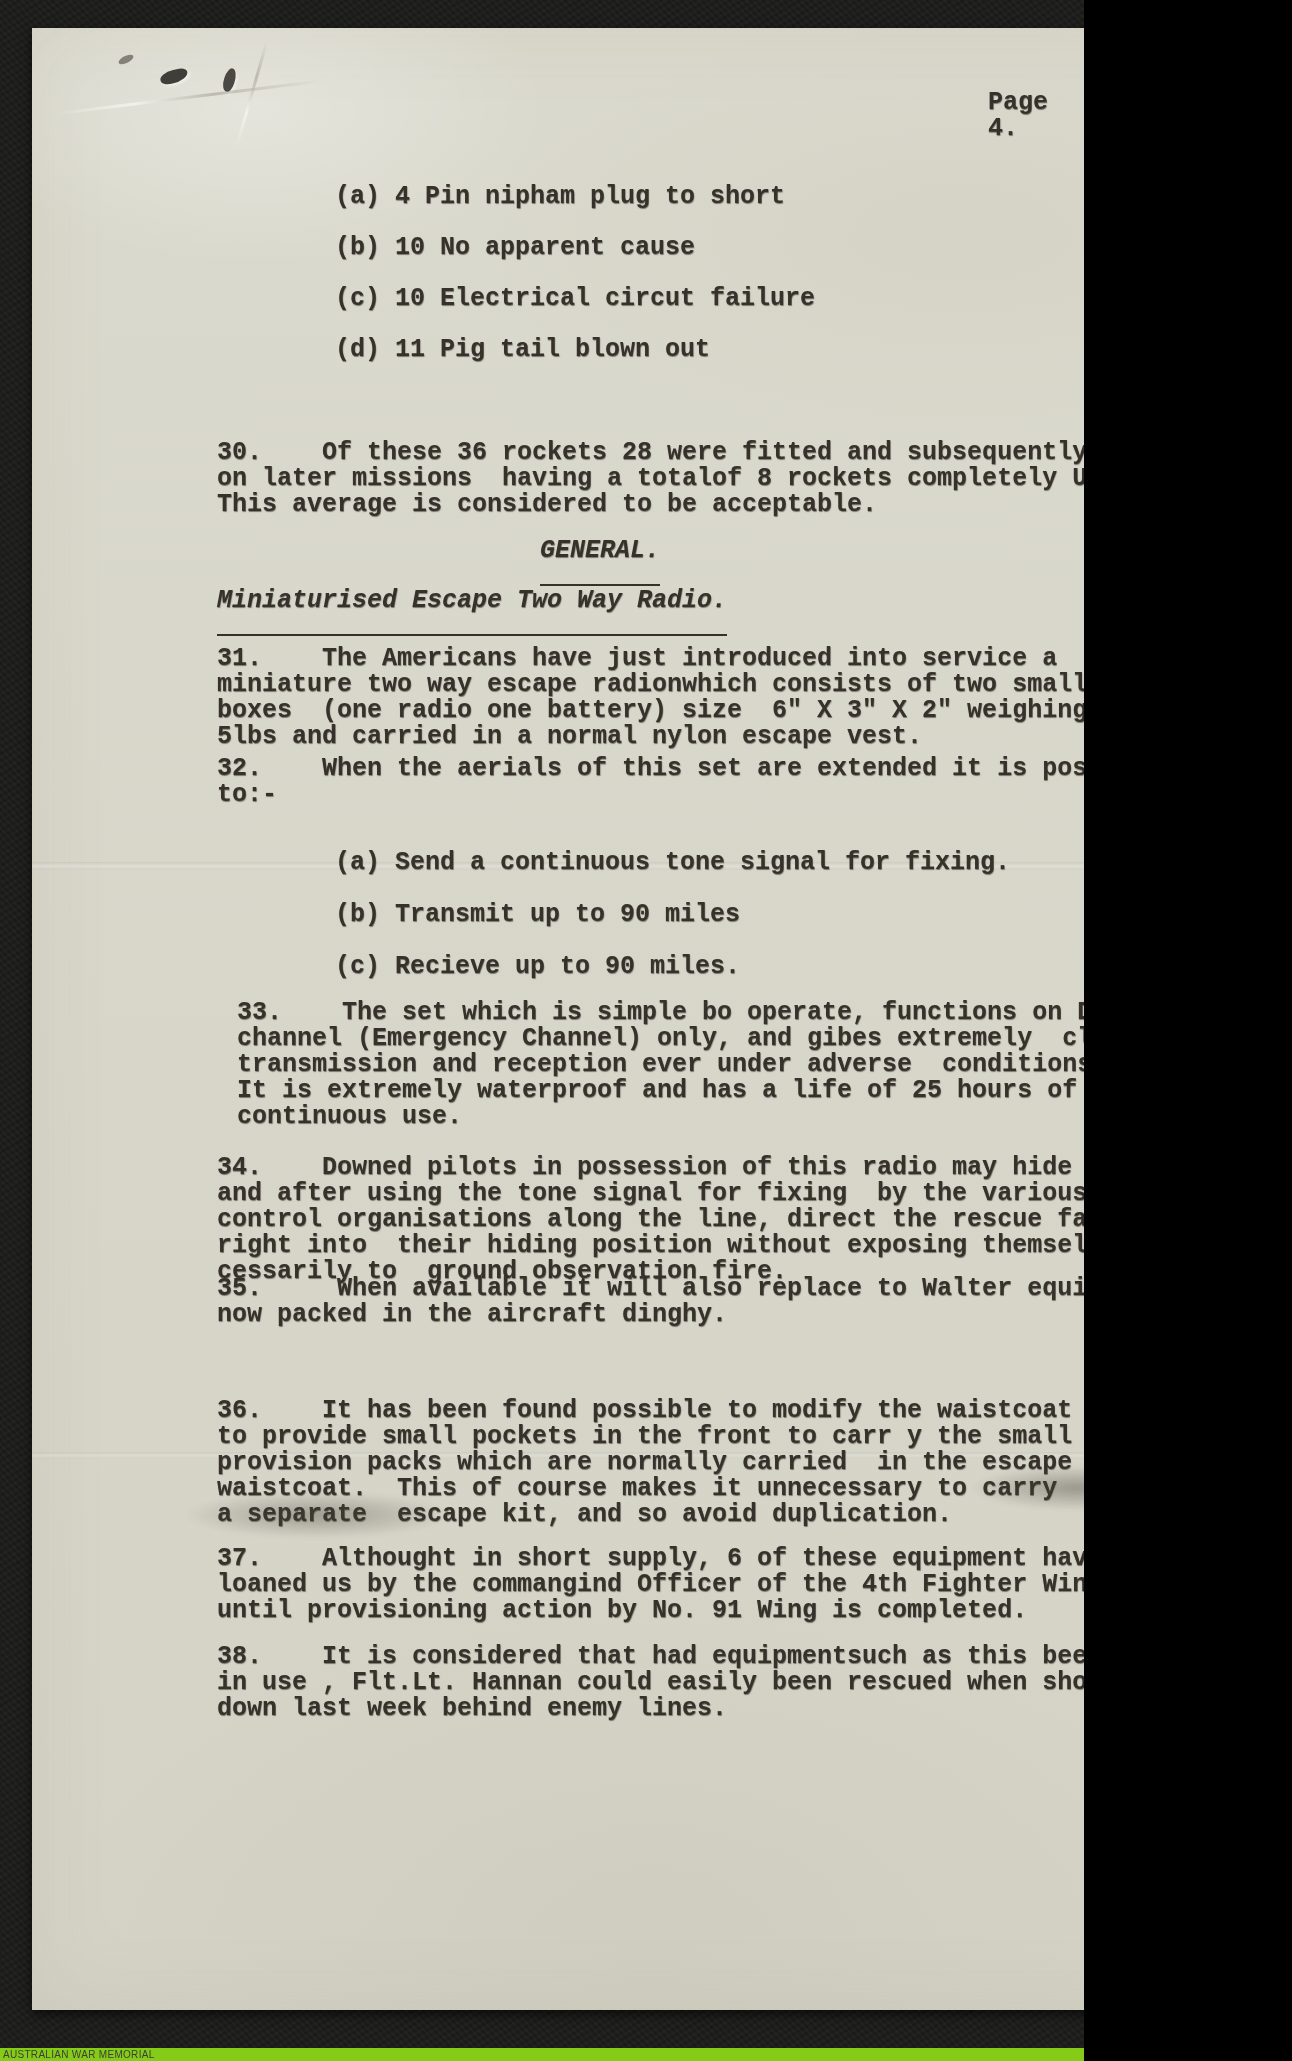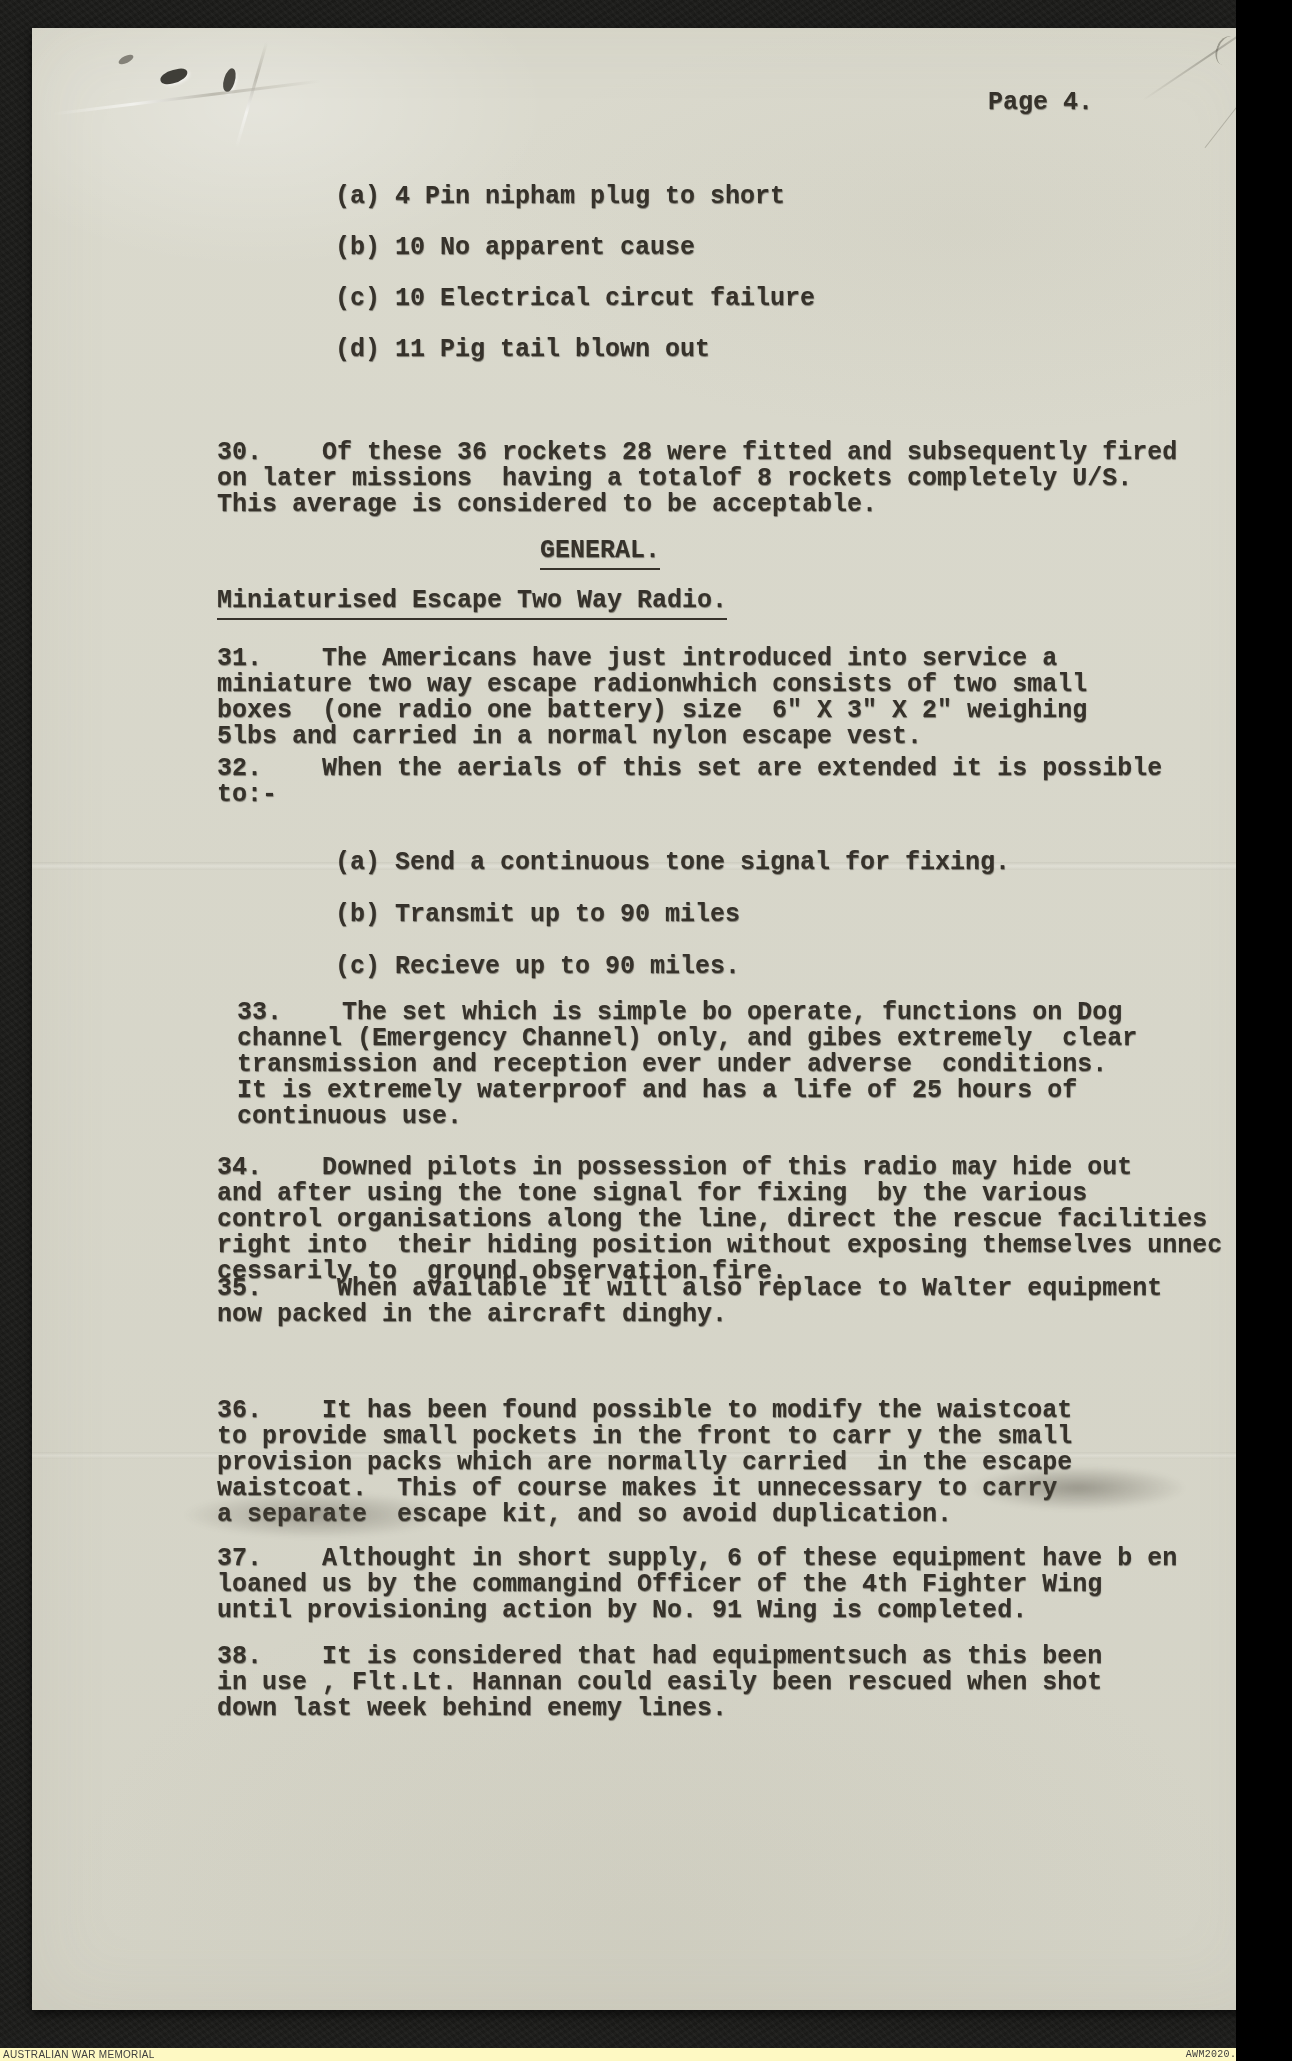--- a/index.html
+++ b/index.html
@@ -1,17 +1,17 @@
 <!DOCTYPE html>
 <html style="--bg: #1c1c1a; --paper: #d8d7ca; --ink: #36322b;"><head>
 <meta charset="utf-8">
 <style>
   html,body { margin:0; padding:0; background:#000; }
   .stage {
-    position:relative; width:1236px; height:2061px; overflow:hidden;
+    position:relative; width:1084px; height:2061px; overflow:hidden;
     background: var(--bg,#1c1c1a);
     font-family:"Liberation Mono", monospace;
   }
   
   .stage::before {
     content:""; position:absolute; inset:0; pointer-events:none;
     background:
       repeating-linear-gradient(47deg, rgba(255,255,255,0.02) 0 2px, rgba(0,0,0,0.03) 2px 5px),
       repeating-linear-gradient(-31deg, rgba(255,255,255,0.015) 0 3px, rgba(0,0,0,0.02) 3px 6px);
   }
@@ -53,23 +53,23 @@
     background:radial-gradient(ellipse at center, rgba(72,68,58,0.42), rgba(72,68,58,0) 72%); }
   .smudge.s2 { left:186px; top:1492px; width:262px; height:46px;
     background:radial-gradient(ellipse at center, rgba(72,68,58,0.38), rgba(72,68,58,0) 72%); }
   
   .t {
     position:absolute; color:var(--ink,#36322b); font-weight:bold;
     font-size:25px; line-height:26px; white-space:pre-wrap; width:1050px;
     text-shadow: 0.4px 0.7px 0.9px rgba(46,42,35,0.55);
   }
   .t.single { width:auto; }
-  .u { display:inline-block; border-bottom:2.5px solid currentColor; padding-bottom:4px; }
+  .u { display:inline-block; border-bottom:2.5px solid currentColor; padding-bottom:20px;font-style:italic; }
   
-  .footer-bar { position:absolute; left:0; bottom:0; width:1292px; height:13px; background:#fef9c3; }
+  .footer-bar { position:absolute; left:0; bottom:0; width:1292px; height:13px; background:#84cc16; }
   .footer-text { position:absolute; bottom:1px; font-family:"Liberation Sans", sans-serif; font-size:10px; line-height:11px; color:#3d3d3d; letter-spacing:0.3px; }
   .footer-text.left  { left:3px; }
   .footer-text.right { right:18px;font-family:Liberation Mono, monospace; }
 </style>
 </head>
 <body>
 
 <div class="stage">
 
   <div class="paper"></div>

